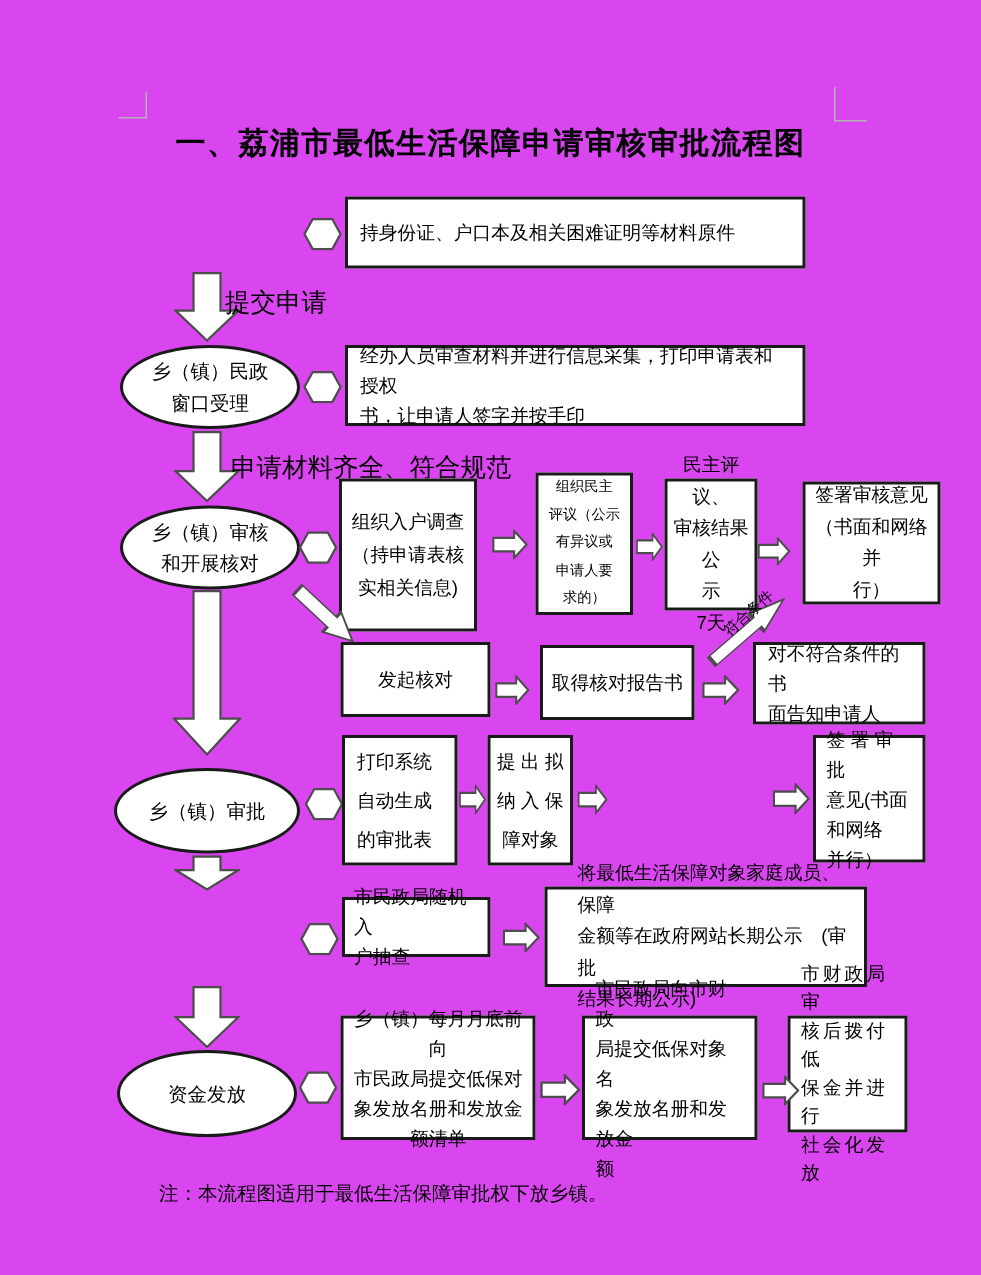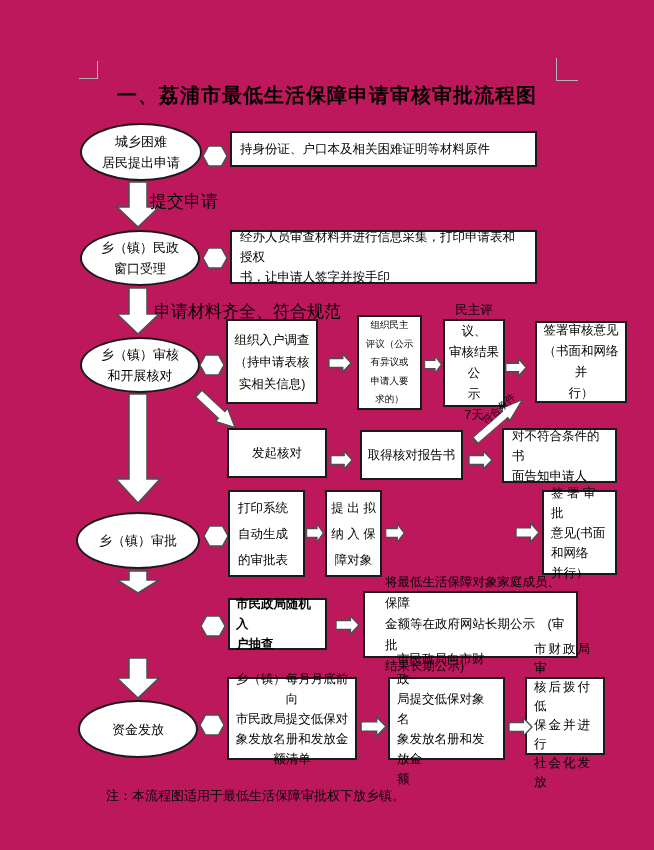--- a/index.html
+++ b/index.html
@@ -1,17 +1,17 @@
 <!DOCTYPE html>
 <html><head>
 <meta charset="utf-8">
 <style>
   html,body{margin:0;padding:0;background:#fff;}
   #canvas{
-    position:relative;width:654px;height:850px;background:#be185d;
+    position:relative;width:654px;height:850px;background:#d946ef;
     font-family:"Liberation Sans","DejaVu Sans",sans-serif;color:#000;
     overflow:hidden;
   }
   .title{
     position:absolute;left:0;top:82px;width:654px;text-align:center;
     font-size:20px;font-weight:bold;letter-spacing:1px;
   }
   .ellipse{
     position:absolute;border:2px solid #1a1a1a;border-radius:50%;
     display:flex;align-items:center;justify-content:center;text-align:center;
@@ -43,22 +43,20 @@
 </head>
 <body>
 
 <div id="canvas">
 
   <div class="corner tl"></div>
   <div class="corner tr"></div>
 
   <div class="title">一、荔浦市最低生活保障申请审核审批流程图</div>
 
-  <div class="ellipse" style="left:80px;top:123px;width:122px;height:58px;"><span>城乡困难
-居民提出申请</span></div>
   <div class="ellipse" style="left:80px;top:230px;width:120px;height:56px;"><span>乡（镇）民政
 窗口受理</span></div>
   <div class="ellipse" style="left:80px;top:337px;width:120px;height:56px;"><span>乡（镇）审核
 和开展核对</span></div>
   <div class="ellipse" style="left:76px;top:512px;width:124px;height:57px;"><span>乡（镇）审批</span></div>
   <div class="ellipse" style="left:78px;top:700px;width:120px;height:58px;"><span>资金发放</span></div>
 
   <svg class="arrow" style="left:116px;top:181px;" width="44" height="47">
       <polygon points="13,1 31,1 31,26 43,26 22,46 1,26 13,26" fill="#fff" stroke="#4d4d4d" stroke-width="1.5"></polygon>
     </svg>
@@ -90,25 +88,25 @@
   <svg class="arrow" style="left:200px;top:615px;" width="26" height="22">
       <polygon points="6.5,1 19.5,1 25,11 19.5,21 6.5,21 1,11" fill="#fff" stroke="#4d4d4d" stroke-width="1.5"></polygon>
     </svg>
   <svg class="arrow" style="left:199px;top:714px;" width="26" height="22">
       <polygon points="6.5,1 19.5,1 25,11 19.5,21 6.5,21 1,11" fill="#fff" stroke="#4d4d4d" stroke-width="1.5"></polygon>
     </svg>
 
   <div class="edge-label" style="left:150px;top:190px;">提交申请</div>
   <div class="edge-label" style="left:154px;top:300px;">申请材料齐全、符合规范</div>
 
-  <div class="box" style="left:230px;top:131px;width:307px;height:36px;"><div class="txt">持身份证、户口本及相关困难证明等材料原件</div></div>
+  <div class="box" style="left:230px;top:131px;width:307px;height:48px;"><div class="txt">持身份证、户口本及相关困难证明等材料原件</div></div>
   <div class="box" style="left:230px;top:230px;width:307px;height:54px;"><div class="txt">经办人员审查材料并进行信息采集，打印申请表和授权
 书，让申请人签字并按手印</div></div>
 
-  <div class="box c lh22" style="left:226px;top:319px;width:92px;height:85px;"><div class="txt">组织入户调查
+  <div class="box c lh22" style="left:226px;top:319px;width:92px;height:102px;"><div class="txt">组织入户调查
 （持申请表核
 实相关信息)</div></div>
   <div class="box c lh18" style="left:357px;top:315px;width:65px;height:95px;"><div class="txt">组织民主
 评议（公示
 有异议或
 申请人要
 求的）</div></div>
   <div class="box c lh21" style="left:443px;top:319px;width:62px;height:88px;"><div class="txt">民主评议、
 审核结果公
 示
@@ -162,21 +160,21 @@
   <svg class="arrow" style="left:306px;top:523px;" width="18" height="20" viewBox="0 0 26 20" preserveAspectRatio="none">
       <polygon points="1,5.5 16,5.5 16,1 25,10 16,19 16,14.5 1,14.5" fill="#fff" stroke="#4d4d4d" stroke-width="1.5"></polygon>
     </svg>
   <svg class="arrow" style="left:385px;top:523px;" width="20" height="20" viewBox="0 0 26 20" preserveAspectRatio="none">
       <polygon points="1,5.5 16,5.5 16,1 25,10 16,19 16,14.5 1,14.5" fill="#fff" stroke="#4d4d4d" stroke-width="1.5"></polygon>
     </svg>
   <svg class="arrow" style="left:515px;top:522px;" width="25" height="21" viewBox="0 0 26 20" preserveAspectRatio="none">
       <polygon points="1,5.5 16,5.5 16,1 25,10 16,19 16,14.5 1,14.5" fill="#fff" stroke="#4d4d4d" stroke-width="1.5"></polygon>
     </svg>
 
-  <div class="box" style="left:228px;top:598px;width:99px;height:52px;font-weight:bold;"><div class="txt" style="padding:2px 6px;">市民政局随机入
+  <div class="box" style="left:228px;top:598px;width:99px;height:40px;"><div class="txt" style="padding:2px 6px;">市民政局随机入
 户抽查</div></div>
   <div class="box lh21" style="left:363px;top:591px;width:215px;height:67px;padding-left:12px;"><div class="txt">将最低生活保障对象家庭成员、保障
 金额等在政府网站长期公示　(审批
 结果长期公示)</div></div>
 
   <svg class="arrow" style="left:335px;top:615px;" width="25" height="20" viewBox="0 0 26 20" preserveAspectRatio="none">
       <polygon points="1,5.5 16,5.5 16,1 25,10 16,19 16,14.5 1,14.5" fill="#fff" stroke="#4d4d4d" stroke-width="1.5"></polygon>
     </svg>
 
   <div class="box c" style="left:227px;top:677px;width:130px;height:83px;"><div class="txt">乡（镇）每月月底前向

